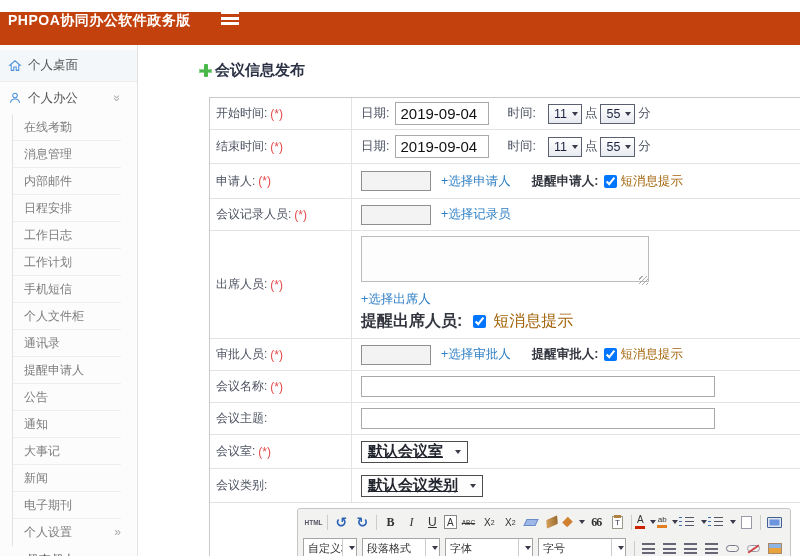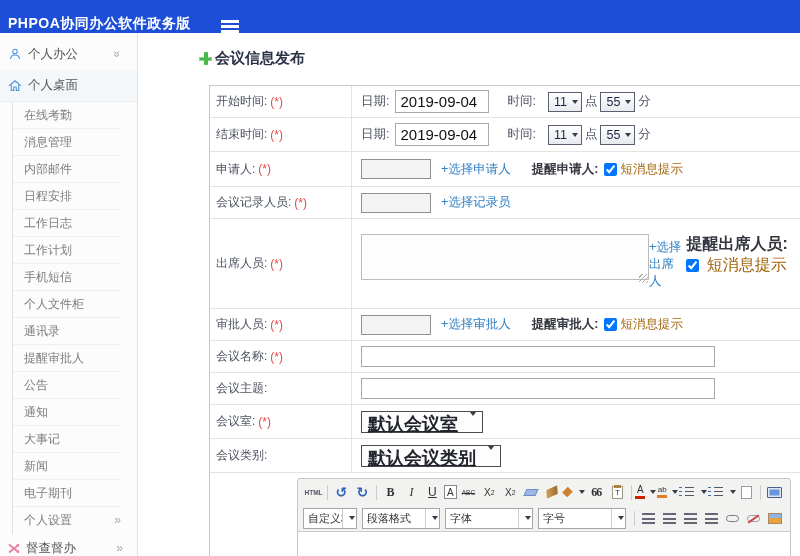--- a/index.html
+++ b/index.html
@@ -1,20 +1,20 @@
 <!DOCTYPE html>
 <html><head>
 <meta charset="utf-8">
 <style>
   * { margin:0; padding:0; box-sizing:border-box; }
   html,body { width:800px; height:556px; overflow:hidden; background:#fff;
     font-family:"Liberation Sans","DejaVu Sans",sans-serif; }
 
   
-  .topbar { height:33px; background:#1d4ed8; display:flex; align-items:flex-end; }
+  .topbar { height:33px; background:#c2410c; display:flex; align-items:flex-start;margin-top:12px; }
   .topbar .brand { color:#fff; font-size:14px; font-weight:bold; padding-left:8px; letter-spacing:.5px; }
   .hamburger { width:18px; height:13px; margin-left:30px; cursor:pointer;
     background:repeating-linear-gradient(to bottom,#fff 0 2.5px,transparent 2.5px 5.2px); }
 
   
   .app { display:flex; height:523px; }
   .sidebar { width:138px; flex:none; background:#fcfcfc; border-right:1px solid #e3e3e3; padding-top:5px; }
   .main { flex:1; position:relative; background:#fff; }
 
   
@@ -56,31 +56,31 @@
   .car { width:0; height:0; border-left:3.5px solid transparent; border-right:3.5px solid transparent; border-top:4px solid #3a3a4a; margin-left:5px; }
   .unit { margin:0 3px; }
   .ml12 { margin-left:12px; }
 
   .mini-input { width:70px; height:20px; border:1px solid #8f8f8f; background:#f3f3f3; margin-right:10px; }
   .sel-link { color:#2e7fc4; text-decoration:none; font-size:12.5px; cursor:pointer; }
   .remind { font-weight:bold; color:#33363f; margin-left:21px; margin-right:6px; }
   .sms { color:#a16207; }
   input[type=checkbox] { width:13px; height:13px; margin-right:3px; vertical-align:-2px; }
 
-  .attend-col { display:flex; flex-direction:row; align-items:flex-start; padding:5px 0 6px 9px; flex:1; }
+  .attend-col { display:flex; flex-direction:column; align-items:flex-start; padding:5px 0 6px 9px; flex:1; }
   .attend-ta { width:288px; height:46px; border:1px solid #bbb; background:#fdfdfd; resize:none; position:relative; }
   .ta-wrap { position:relative; }
   .ta-corner { position:absolute; right:1px; bottom:1px; width:9px; height:9px;
     background:repeating-linear-gradient(135deg,transparent 0 2px,#aaa 2px 3px); cursor:nwse-resize; }
   .attend-link { margin:5px 0 3px 0; }
 
   .wide-input { width:354px; height:21px; border:1px solid #a9a9a9; }
 
-  .rsel { display:inline-flex; border:1px solid #4c4c4c; background:#fdfdfd;
-    height:22px; padding:0 6px; font-size:18px; color:#22252e; cursor:pointer; }
+  .rsel { display:inline-flex; align-items:center; border:1px solid #4c4c4c; background:#fdfdfd;
+    height:22px; padding:0 6px; font-size:15px; color:#22252e; cursor:pointer; }
   .rsel .v { text-decoration:underline; margin-right:7px; font-weight:bold; }
 
   
   .frow-editor { border-bottom:none; padding:5px 0 0 87px; display:block; }
   .editor { width:494px; border:1px solid #c6c6c6; border-radius:3px; background:#f2f2f0; }
   .tb { display:flex; align-items:center; height:26px; padding:0 5px; }
   .ti { display:inline-flex; align-items:center; justify-content:center; min-width:19px; height:18px;
     margin:0 1px; font-size:11px; color:#333; cursor:pointer; position:relative; }
   .tsep { width:1px; height:15px; background:#ccc; margin:0 3px; }
   .ti-html span { font-size:6.5px; font-weight:bold; color:#556; }
@@ -125,38 +125,38 @@
 <body>
 
 <div class="topbar">
   <div class="brand">PHPOA协同办公软件政务版</div>
   <div class="hamburger"></div>
 </div>
 
 <div class="app">
 
   <div class="sidebar">
+    <div class="side-top first">
+      <span>
+        <svg width="14" height="14" viewBox="0 0 16 16">
+            <path d="M8 2 L14 7.2 L12.3 7.2 L12.3 13 L9.4 13 L9.4 9.2 L6.6 9.2 L6.6 13 L3.7 13 L3.7 7.2 L2 7.2 Z" fill="none" stroke="#4d94dd" stroke-width="1.2"></path>
+          </svg>
+      </span>
+      <span class="lbl">个人桌面</span>
+    </div>
     <div class="side-top">
       <span>
         <svg width="14" height="14" viewBox="0 0 16 16">
             <circle cx="8" cy="5.2" r="2.6" fill="none" stroke="#4d94dd" stroke-width="1.2"></circle>
             <path d="M2.8 13.5 C3.4 10.4 5.4 9.2 8 9.2 C10.6 9.2 12.6 10.4 13.2 13.5" fill="none" stroke="#4d94dd" stroke-width="1.2"></path>
           </svg>
       </span>
       <span class="lbl">个人办公</span>
       <span class="chev chev-rot">»</span>
     </div>
-    <div class="side-top first">
-      <span>
-        <svg width="14" height="14" viewBox="0 0 16 16">
-            <path d="M8 2 L14 7.2 L12.3 7.2 L12.3 13 L9.4 13 L9.4 9.2 L6.6 9.2 L6.6 13 L3.7 13 L3.7 7.2 L2 7.2 Z" fill="none" stroke="#4d94dd" stroke-width="1.2"></path>
-          </svg>
-      </span>
-      <span class="lbl">个人桌面</span>
-    </div>
     <ul class="subnav">
       <li>
           <span>在线考勤</span>
         </li>
       <li>
           <span>消息管理</span>
         </li>
       <li>
           <span>内部邮件</span>
         </li>
@@ -172,21 +172,21 @@
       <li>
           <span>手机短信</span>
         </li>
       <li>
           <span>个人文件柜</span>
         </li>
       <li>
           <span>通讯录</span>
         </li>
       <li>
-          <span>提醒审批人</span>
+          <span>提醒申请人</span>
         </li>
       <li>
           <span>公告</span>
         </li>
       <li>
           <span>通知</span>
         </li>
       <li>
           <span>大事记</span>
         </li>

